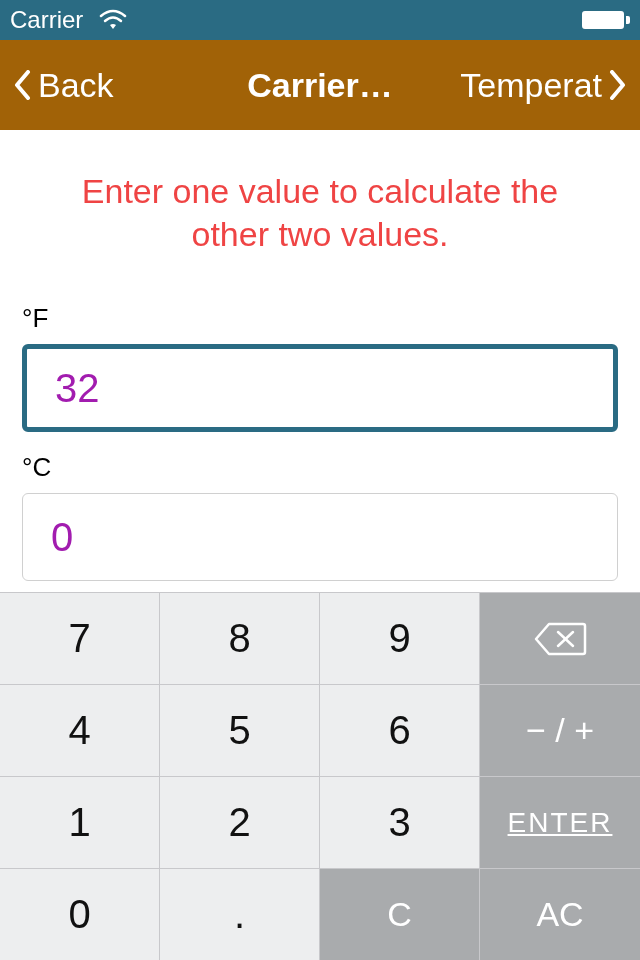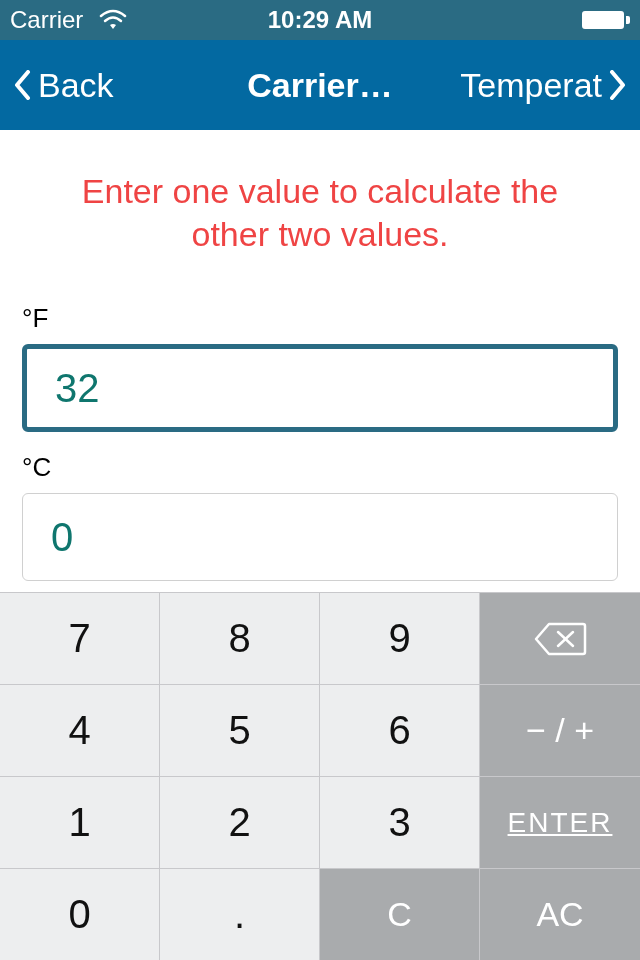--- a/index.html
+++ b/index.html
@@ -20,21 +20,21 @@
   .wifi-icon { width: 28px; height: 22px; }
   .battery { display: flex; align-items: center; }
   .battery-body {
     width: 42px; height: 18px;
     border: 2px solid #fff; border-radius: 3px; position: relative; display: inline-block;
     background: #fff;
   }
   .battery-tip { width: 4px; height: 8px; background: #fff; display: inline-block; margin-left: 2px; border-radius: 0 2px 2px 0; }
   .nav-bar {
     height: 90px;
-    background: #0369a1;
+    background: #a16207;
     color: #fff;
     display: flex;
     align-items: center;
     justify-content: space-between;
     padding: 0 14px;
     font-size: 34px;
     font-weight: 400;
   }
   .nav-left, .nav-right { display: flex; align-items: center; gap: 6px; cursor: pointer; }
   .nav-title { font-weight: 600; font-size: 34px; position: absolute; left: 50%; transform: translateX(-50%); white-space: nowrap; }
@@ -57,21 +57,21 @@
     margin-bottom: 10px;
     font-weight: 400;
   }
   .field-input {
     width: 100%;
     height: 88px;
     border: 1px solid #d0d0d0;
     border-radius: 6px;
     font-size: 40px;
     padding: 0 28px;
-    color: #0f766e;
+    color: #a21caf;
     background: #fff;
     outline: none;
   }
   .field-input.active {
     border: 5px solid #2a6b83;
   }
   .field-block + .field-block { margin-top: 20px; }
   .keypad {
     position: absolute;
     bottom: 0;
@@ -108,21 +108,20 @@
 
 <div class="status-bar">
   <div class="status-left">
     <span>Carrier</span>
     <svg class="wifi-icon" viewBox="0 0 28 22">
       <path d="M14 20 L17 16 Q14 14 11 16 Z" fill="#fff"></path>
       <path d="M6 12 Q14 5 22 12" stroke="#fff" stroke-width="2.5" fill="none" stroke-linecap="round"></path>
       <path d="M2 7 Q14 -3 26 7" stroke="#fff" stroke-width="2.5" fill="none" stroke-linecap="round"></path>
     </svg>
   </div>
-  <div class="status-center">10:29 AM</div>
   <div class="battery">
     <span class="battery-body"></span>
       <span class="battery-tip"></span>
   </div>
 </div>
 
 <div class="nav-bar">
   <div class="nav-left">
     <svg class="chevron" viewBox="0 0 18 30">
       <polyline points="14,2 3,15 14,28" stroke="#fff" stroke-width="4" fill="none" stroke-linecap="round" stroke-linejoin="round"></polyline>

